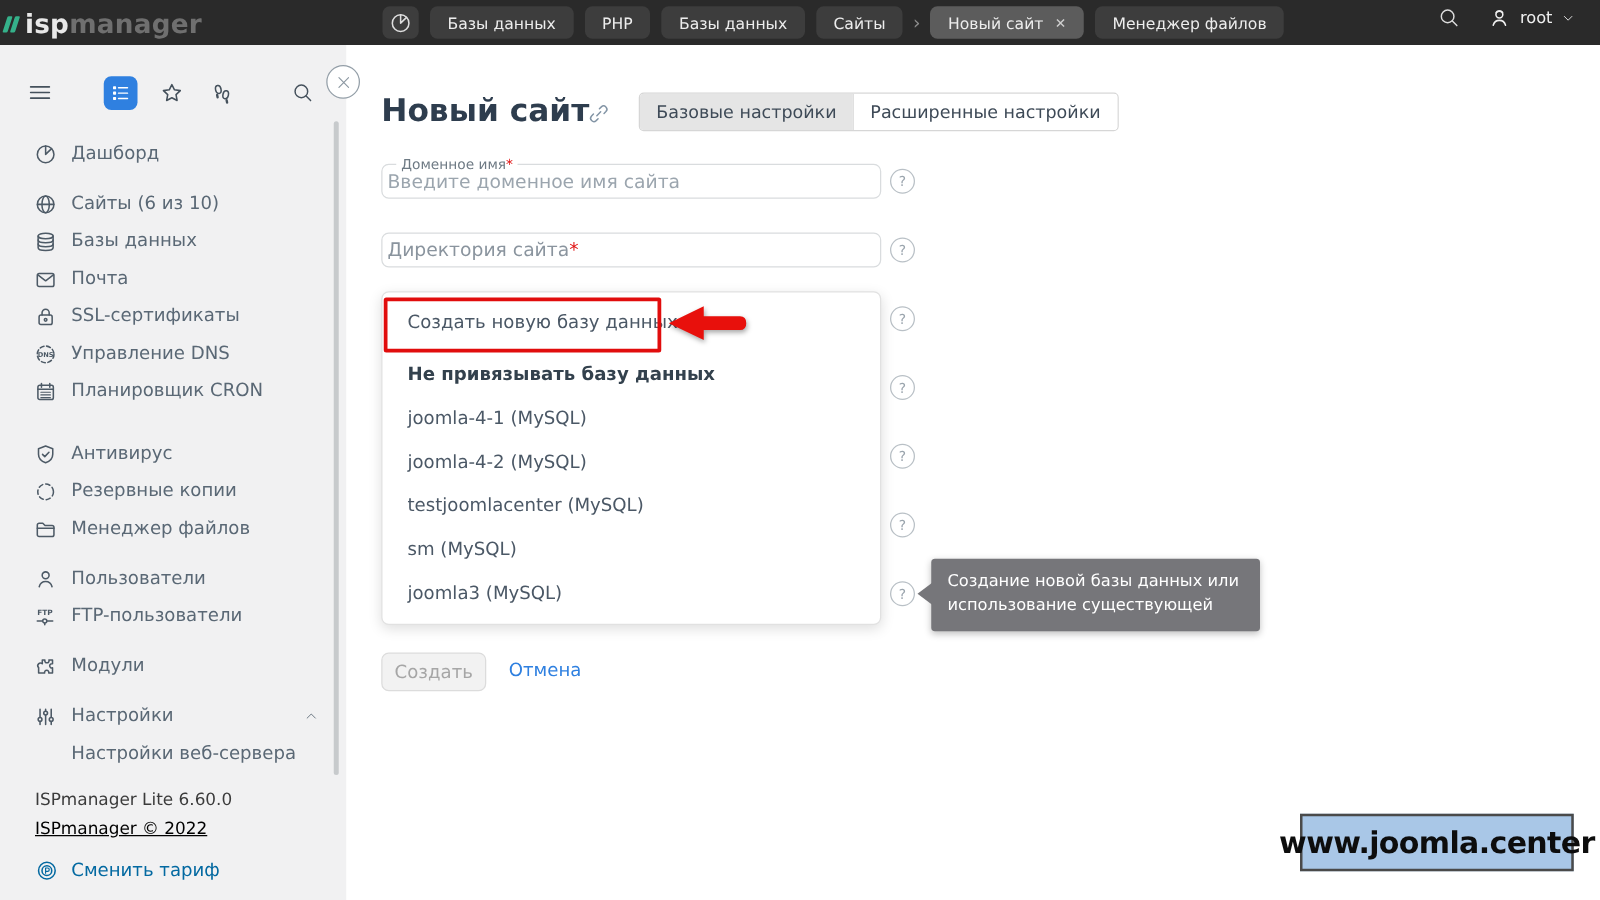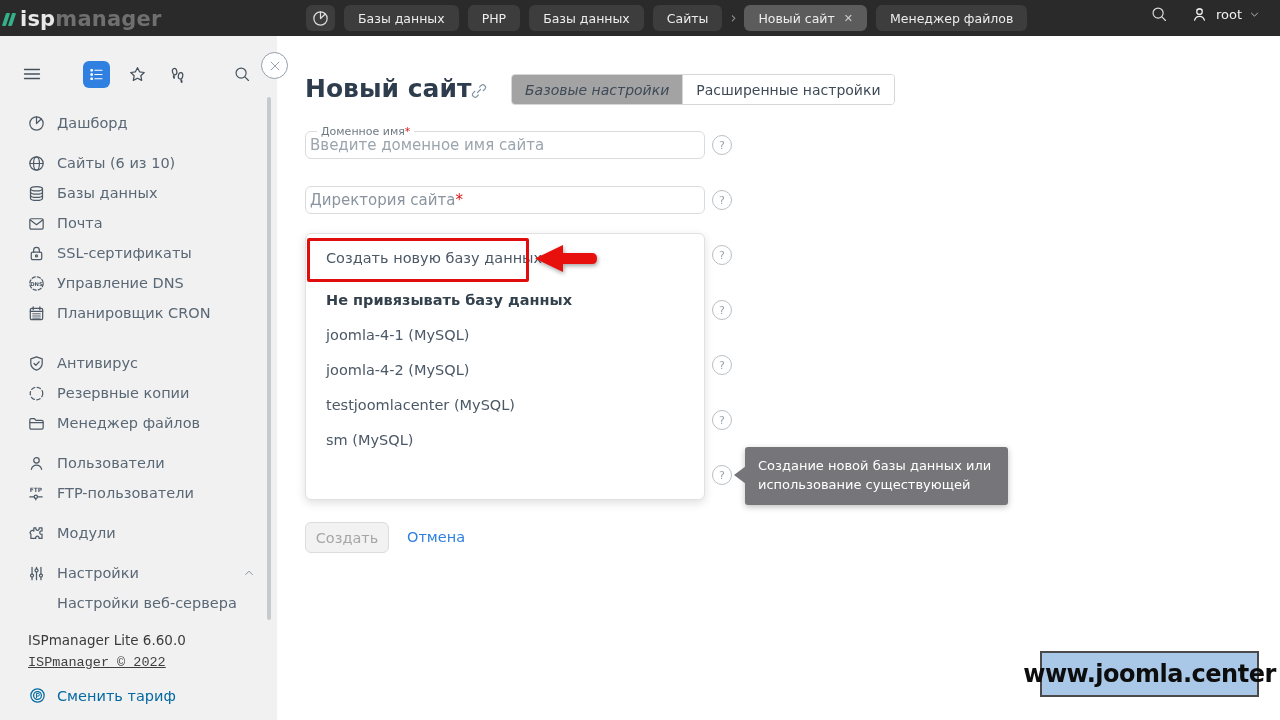--- a/index.html
+++ b/index.html
@@ -36,31 +36,31 @@
   .sb-menu { position:absolute; left:0; top:72px; width:100%; }
   .menu-group { margin-bottom:10px; }
   .menu-item { height:30px; display:flex; align-items:center; padding-left:26px; color:#5a6875; font-size:14.5px; cursor:default; }
   .menu-item .mi { width:20px; margin-right:11px; color:#4d5a66; }
   .mi-label { white-space:nowrap; }
   .mi-chev { position:absolute; left:243px; color:#6a7682; }
   .menu-sub { height:30px; display:flex; align-items:center; padding-left:57px; color:#5a6875; font-size:14.5px; }
   .sb-scroll { position:absolute; right:6px; top:61px; width:4px; height:523px; background:#c7cacc; border-radius:2px; }
   .sb-footer { position:absolute; left:28px; top:596px; font-size:13.5px; color:#3b3b3b; }
   .sb-version { margin-bottom:7px; }
-  .sb-copy { text-decoration:underline; color:#404040; margin-bottom:16px; cursor:pointer;font-family:Liberation Mono, monospace; }
+  .sb-copy { text-decoration:underline; color:#000000; margin-bottom:16px; cursor:pointer; }
   .sb-tariff { display:flex; align-items:center; gap:10px; color:#0369a1; font-size:14.5px; cursor:pointer; }
 
   
   .main { position:absolute; left:277px; top:36px; width:1003px; height:684px; background:#fff; }
   .close-x { position:absolute; left:261px; top:52px; width:27px; height:27px; border-radius:50%; background:#fff; border:1px solid #949fa8; display:flex; align-items:center; justify-content:center; color:#8b97a1; z-index:40; cursor:pointer; }
   .page-title { position:absolute; left:28px; top:38px; font-size:25px; font-weight:bold; color:#2e3d4e; }
   .title-link { position:absolute; left:193px; top:46px; color:#8294a5; cursor:pointer; }
   .seg { position:absolute; left:234px; top:38px; height:31px; display:flex; border:1px solid #d6d6d6; border-radius:4px; overflow:hidden; }
   .seg-tab { display:flex; align-items:center; padding:0 13px; font-size:14px; color:#3e4a57; background:#fff; cursor:pointer; white-space:nowrap; }
-  .seg-tab.on { background:#a3a3a3;font-style:italic; }
+  .seg-tab.on { background:#e5e5e5; }
   .seg-tab + .seg-tab { border-left:1px solid #d6d6d6; }
 
   .field { position:absolute; left:28px; width:400px; height:28px; border:1px solid #d9dcde; border-radius:6px; background:#fff; display:flex; align-items:center; padding:0 4px; font-size:15px; cursor:text; }
   .f-domain { top:95px; }
   .f-dir { top:150px; }
   .float-label { position:absolute; left:11px; top:-7px; background:#fff; padding:0 4px; font-size:11px; color:#6e7a84; white-space:nowrap; }
   .req { color:#e01414; }
   .ph { color:#9ba5ae; white-space:nowrap; }
   .inner-label { color:#8a949e; white-space:nowrap; }
 
@@ -387,20 +387,21 @@
       <svg class="red-arrow" width="66" height="29" viewBox="0 0 66 29">
         <path d="M1 14.5 L29 1 L29 9 L58 9 Q63 9 63 14.5 Q63 20 58 20 L29 20 L29 28 Z" fill="#e8100c"></path>
       </svg>
     </div>
     <div>
         <div class="dd-item bold">Не привязывать базу данных</div>
         <div class="dd-item">joomla-4-1 (MySQL)</div>
         <div class="dd-item">joomla-4-2 (MySQL)</div>
         <div class="dd-item">testjoomlacenter (MySQL)</div>
         <div class="dd-item">sm (MySQL)</div>
+        <div class="dd-item">joomla3 (MySQL)</div>
       </div>
   </div>
 
   <div class="tooltip">Создание новой базы данных или использование существующей</div>
 
   <div class="btn-create">Создать</div>
   <div class="link-cancel">Отмена</div>
 
   <div class="watermark">www.joomla.center</div>
 <div class="help" style="top: 99px;">?</div>

